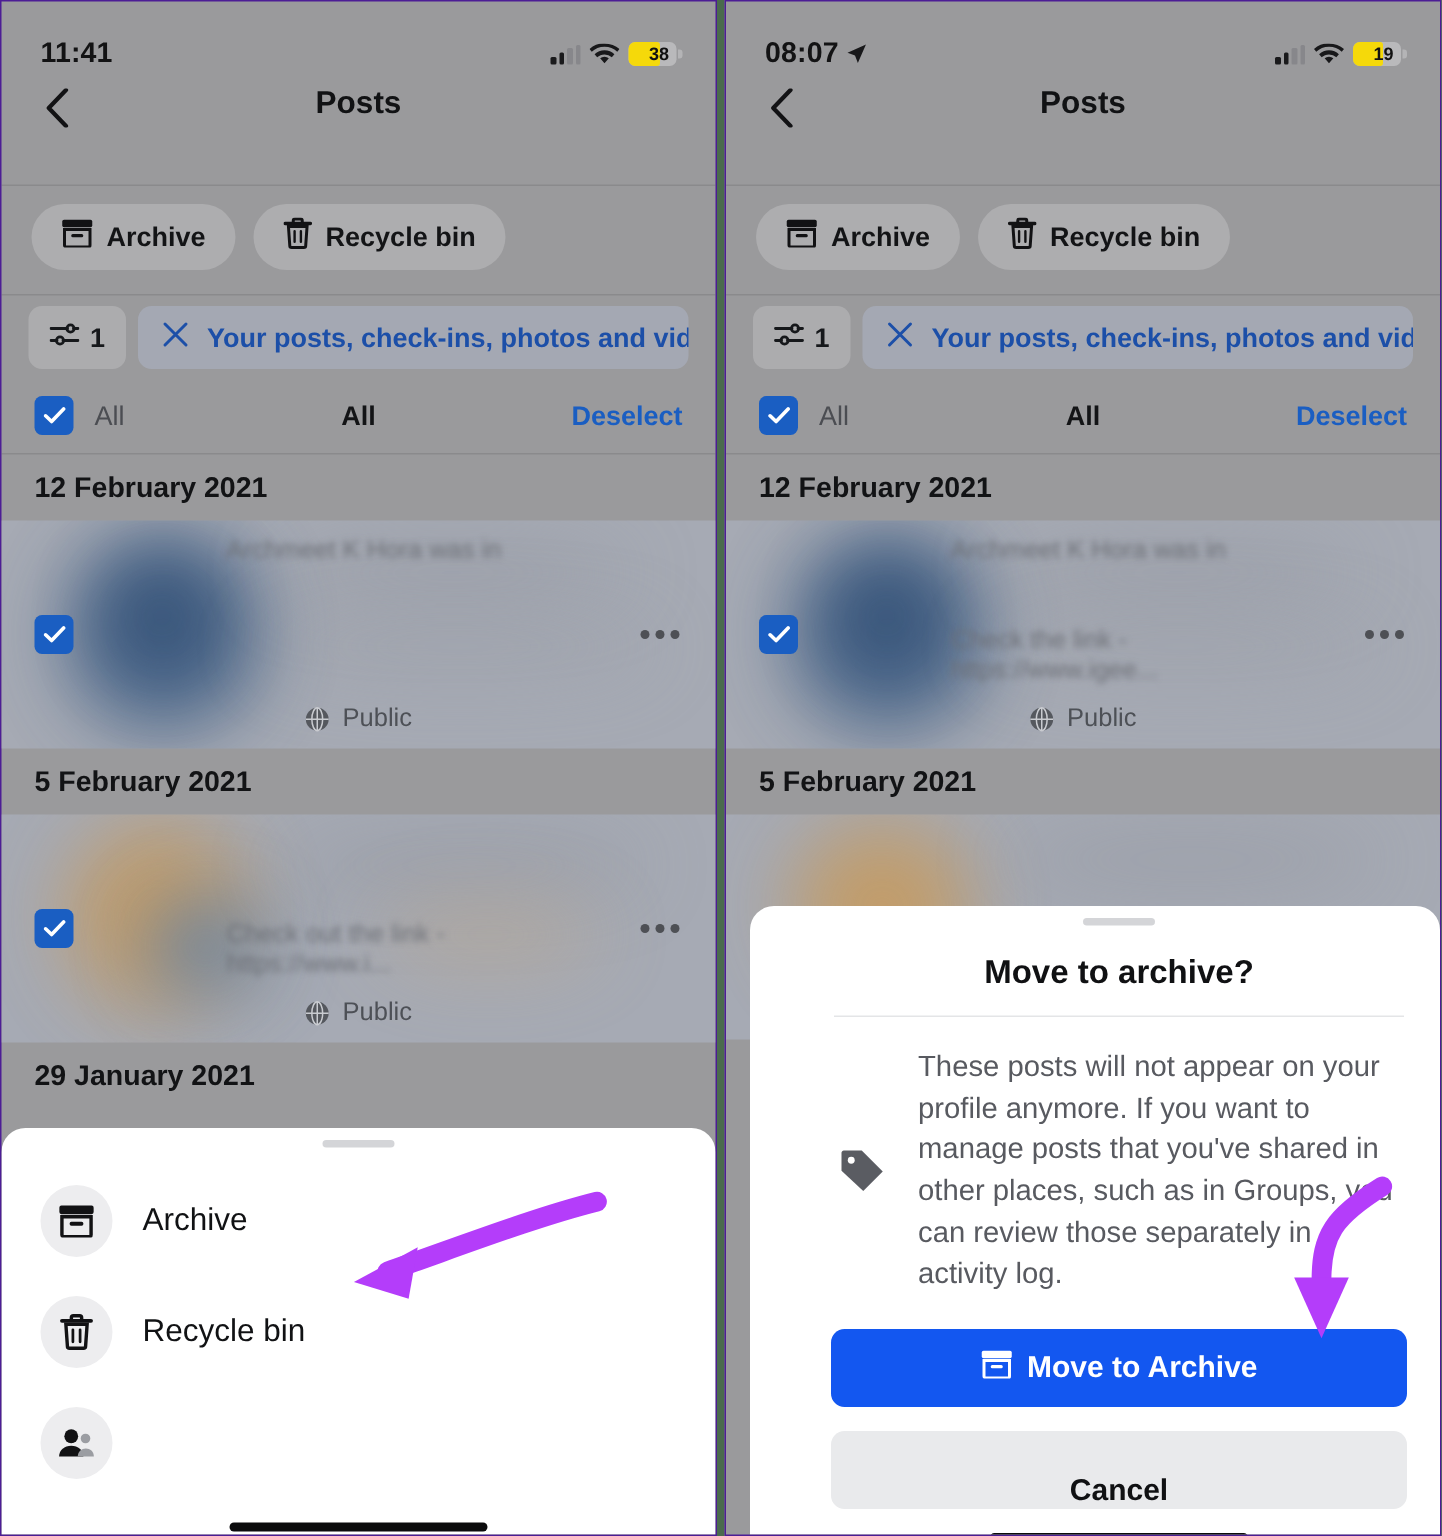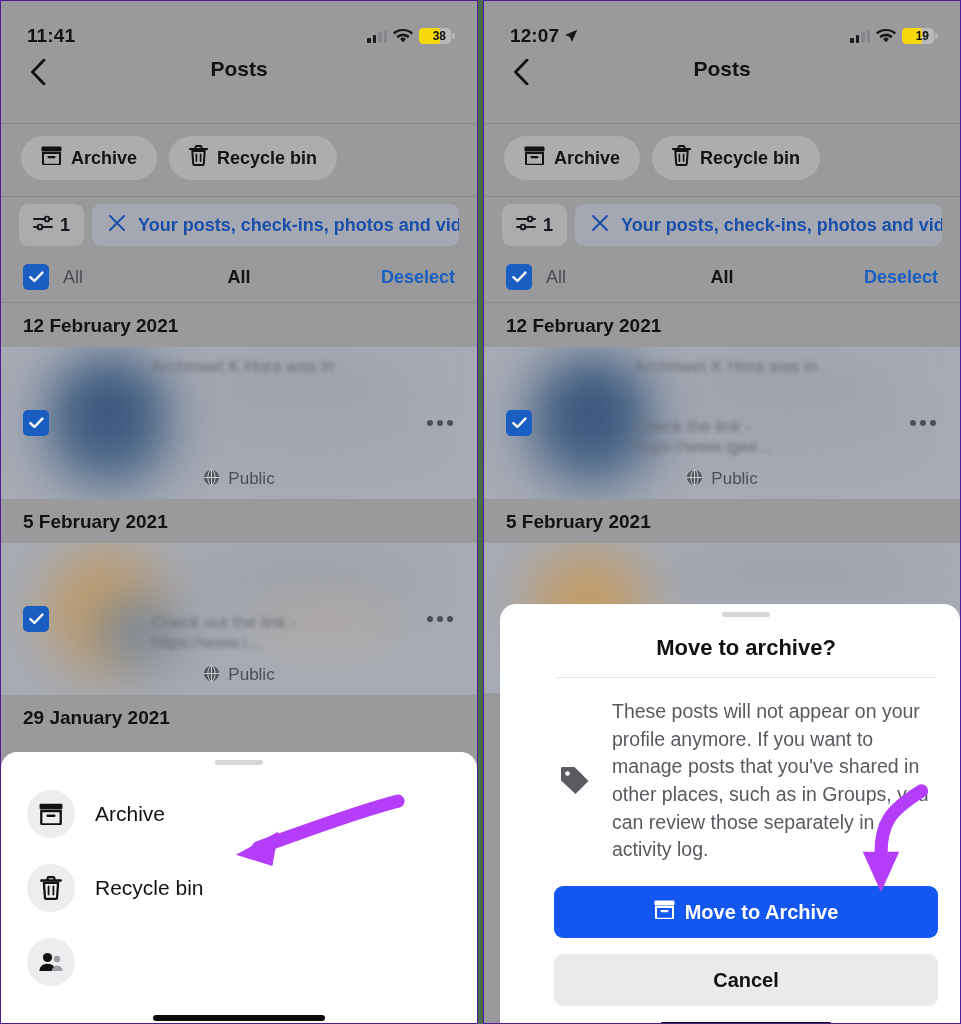--- a/index.html
+++ b/index.html
@@ -94,21 +94,21 @@
   .post .dots i { width:6px; height:6px; border-radius:50%; background:#4e5055; display:block;}
   .blurwrap { position:absolute; inset:0; overflow:hidden; }
   .blob { position:absolute; border-radius:50%; filter: blur(26px); opacity:.85;}
   .ptext {
     position:absolute; left:150px; right:70px;
     font-size:17px; color:#6c6f76; filter: blur(2.2px); text-align:left;
   }
   .pname { top:10px; }
   .plink { bottom:42px; }
   .privacy {
-    position:absolute; bottom:10px; left:0; right:0; display:flex; align-items:flex-start; justify-content:center; gap:8px;
+    position:absolute; bottom:10px; left:0; right:0; display:flex; align-items:center; justify-content:center; gap:8px;
     font-size:17px; color:#4d5056;
   }
 
   
   .sheet {
     position:absolute; left:0; right:0; bottom:0;
     background:#ffffff; border-radius:16px 16px 0 0; z-index:6;
   }
   .grabber { width:48px; height:5px; border-radius:3px; background:#d4d5d8; margin:8px auto 0 auto;}
   .menu { padding:12px 0 0 0; }
@@ -130,21 +130,21 @@
   .dlg-sep { height:1px; background:#e4e5e7; margin:0 24px;}
   .dlg-body { display:flex; align-items:center; gap:16px; padding:20px 28px 16px 22px; }
   .tag-ic { flex:0 0 42px; display:flex; align-items:center; justify-content:center;}
   .dlg-text { font-size:19.5px; line-height:1.42; color:#585a60; }
   .btn {
     display:flex; align-items:center; justify-content:center; gap:10px;
     height:52px; border-radius:9px; margin:6px 22px 16px 22px;
     font-size:20px; font-weight:700;
   }
   .btn-primary { background:#1357f0; color:#fff; }
-  .btn-secondary { background:#e9eaec; color:#101113; margin-top:14px;}
+  .btn-secondary { background:#e9eaec; color:#101113; margin-top:14px;align-items:flex-end;}
 
   
   .anno { position:absolute; inset:0; pointer-events:none; z-index:20; }
 </style>
 </head>
 <body>
 
 <div class="stage">
 
   <div class="phone">
@@ -344,21 +344,21 @@
       <path d="M392 790 C 352 800, 300 820, 254 836" stroke="#b43dfa" stroke-width="13" fill="none" stroke-linecap="round"></path>
       <path d="M232 843 L 274 820 L 268 854 Z" fill="#b43dfa"></path>
     </svg>
   </div>
 
   <div class="phone">
     <div class="app">
 
       <div class="statusbar">
         <div class="st-time">
-          <span>12:07</span>
+          <span>08:07</span>
           <svg class="loc-arrow" viewBox="0 0 14 14">
               <path d="M13.3.7 1 6.1l5 1.9 1.9 5z" fill="#18181a"></path>
             </svg>
         </div>
         <div class="st-right">
           <span class="signal">
               <i></i>
               <i></i>
               <i></i>
               <i></i>

